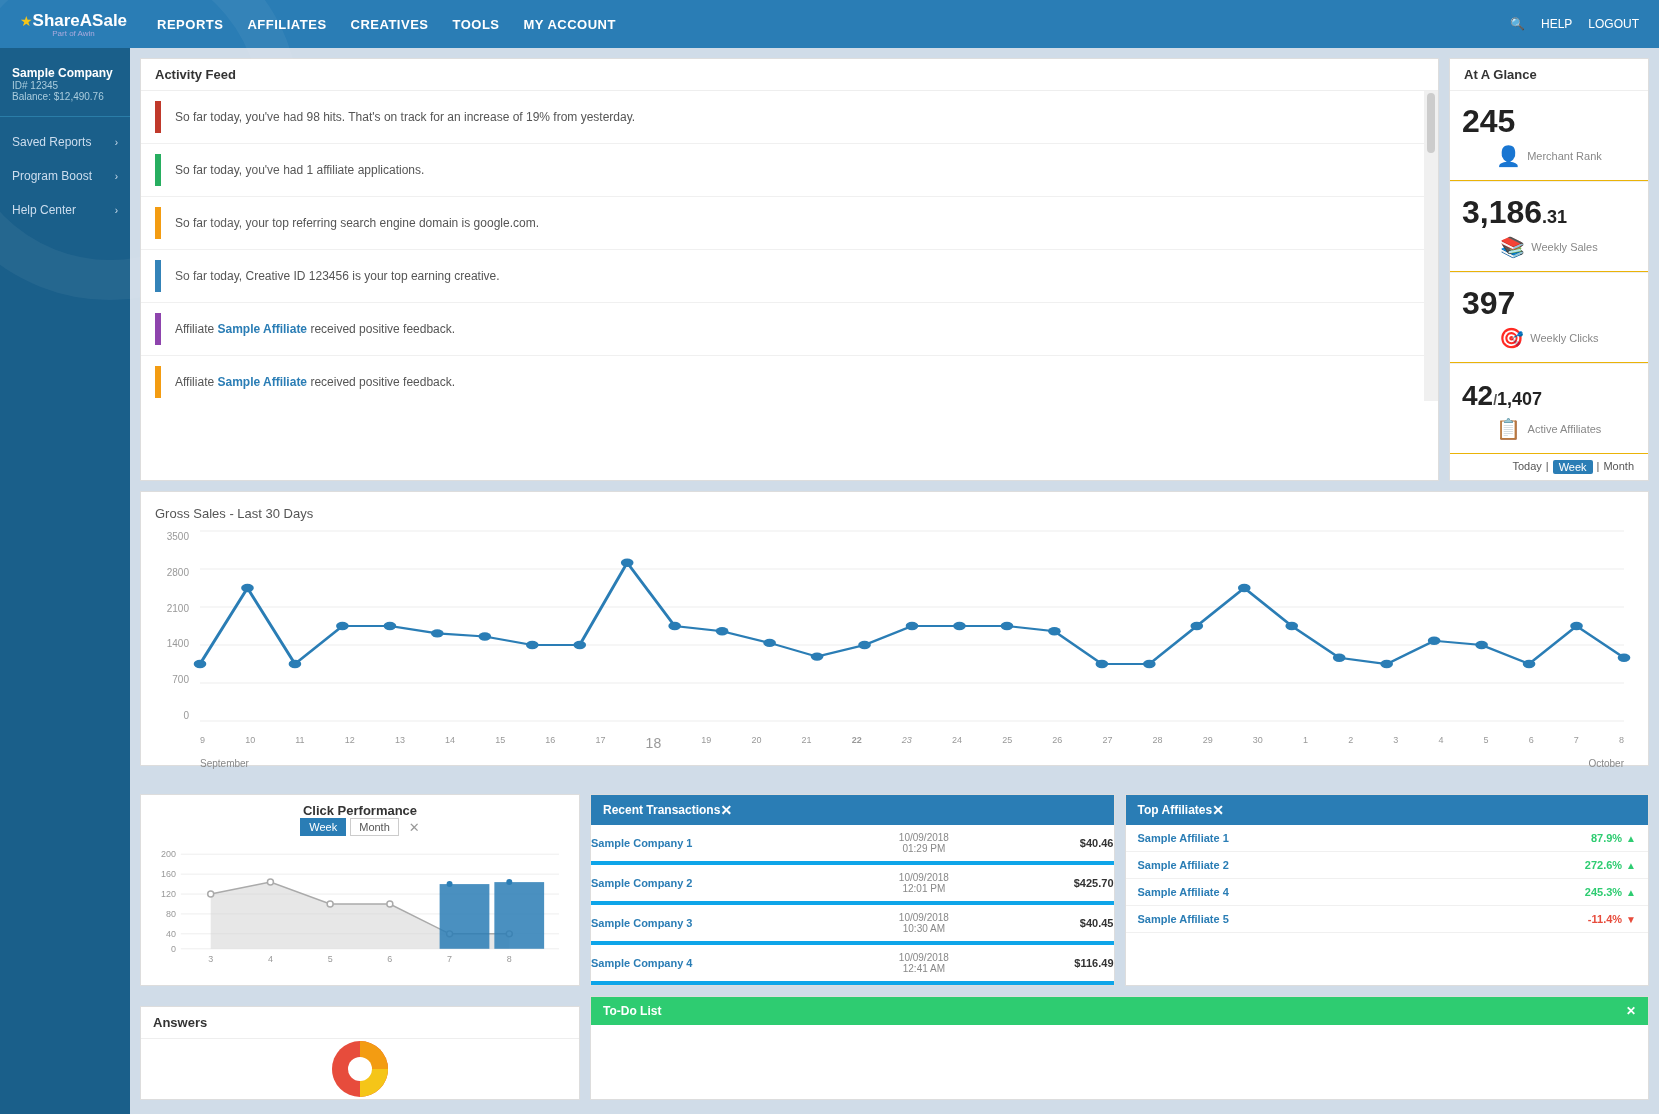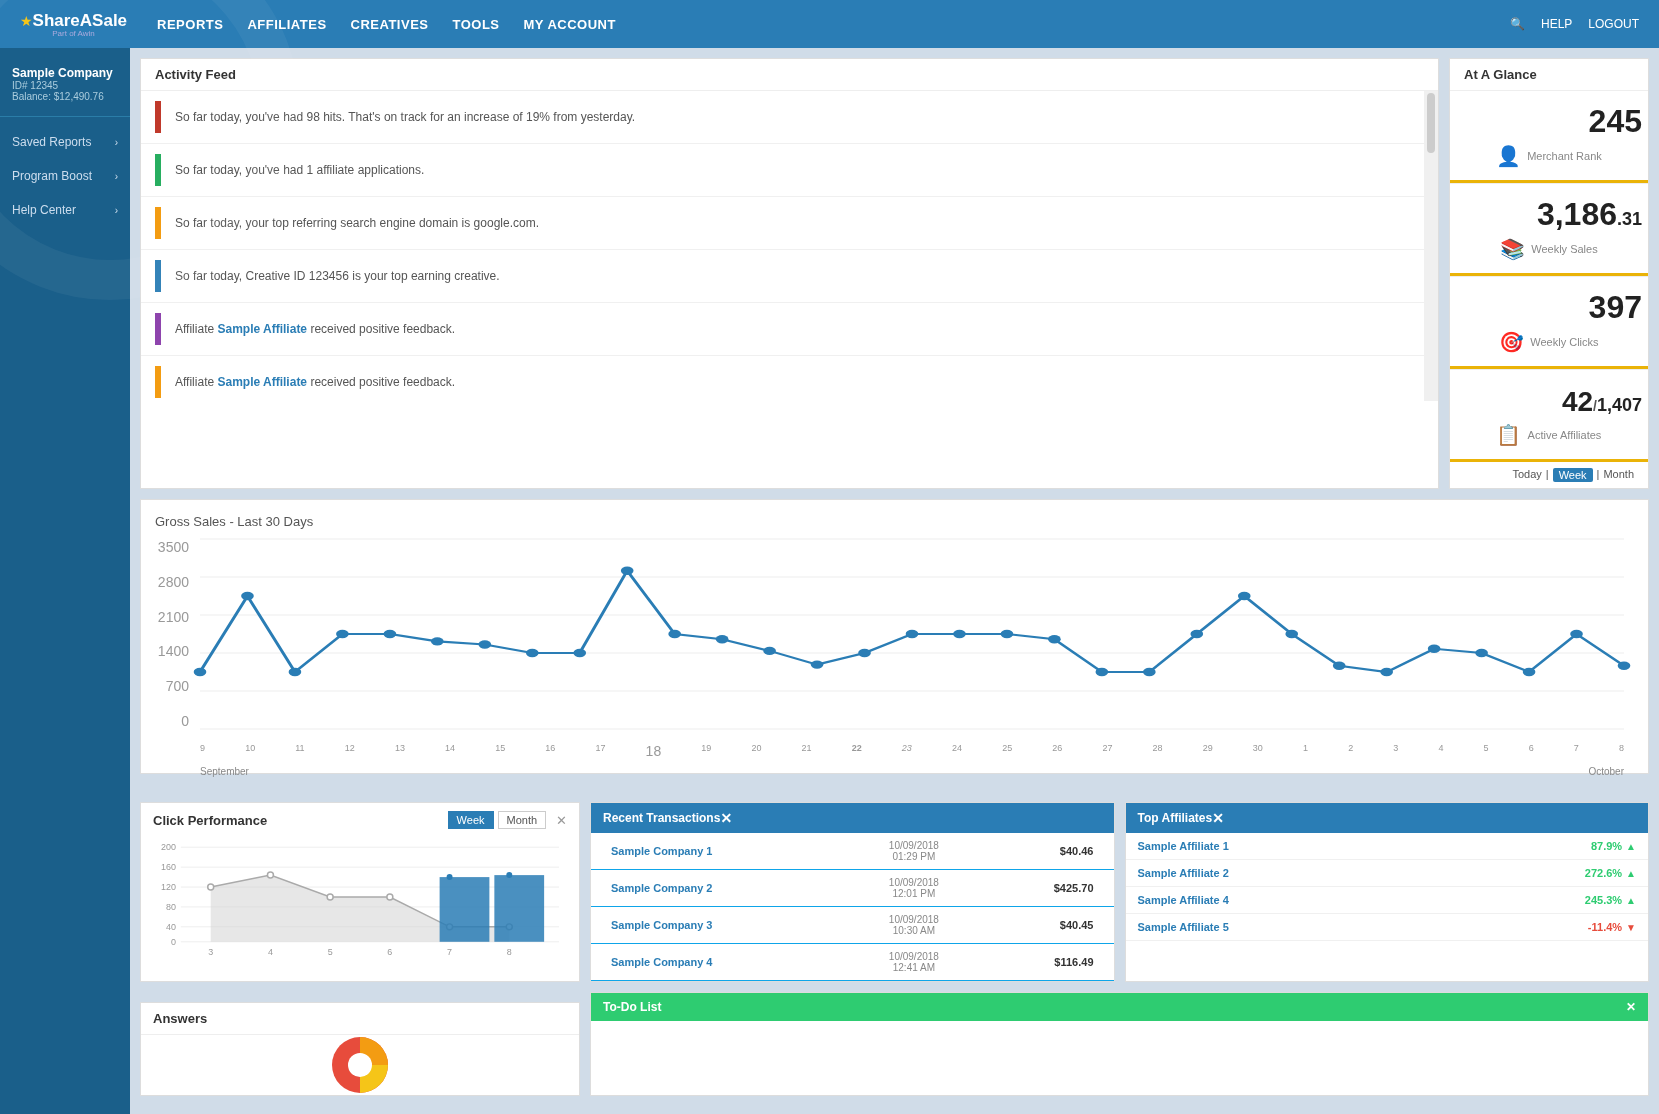--- a/index.html
+++ b/index.html
@@ -33,50 +33,50 @@
     .activity-feed { flex: 1; background: white; border: 1px solid #ddd; }
     .activity-feed-header { padding: 8px 14px; font-size: 13px; font-weight: bold; color: #333; border-bottom: 1px solid #eee; }
     .activity-list { height: 310px; overflow-y: auto; }
     .activity-item { display: flex; align-items: center; padding: 10px 14px; border-bottom: 1px solid #f0f0f0; font-size: 12px; color: #555; }
     .activity-item .bar { width: 6px; height: 32px; margin-right: 14px; flex-shrink: 0; }
     .activity-item a, .activity-item .link { color: #2a7db5; font-weight: bold; }
 
     
     .at-a-glance { width: 200px; background: white; border: 1px solid #ddd; flex-shrink: 0; }
     .at-a-glance-header { padding: 8px 14px; font-size: 13px; font-weight: bold; color: #333; border-bottom: 1px solid #eee; }
-    .glance-item { padding: 12px 6px; border-bottom: 3px solid #eab308; text-align: right; }
+    .glance-item { padding: 12px 12px; border-bottom: 1px solid #eab308; text-align: left; }
     .glance-number { font-size: 32px; font-weight: bold; color: #222; }
     .glance-label-row { display: flex; align-items: center; justify-content: center; gap: 6px; margin-top: 4px; }
     .glance-label { font-size: 11px; color: #888; }
     .glance-period { display: flex; gap: 4px; justify-content: flex-end; padding: 6px 14px; font-size: 11px; }
     .glance-period span { cursor: pointer; color: #555; }
     .glance-period .active { background: #2a7db5; color: white; padding: 1px 6px; border-radius: 2px; }
     .period-divider { color: #ccc; }
 
     
     .chart-section { background: white; border: 1px solid #ddd; padding: 14px; margin-bottom: 10px; }
     .chart-title { font-size: 13px; color: #555; margin-bottom: 10px; }
     .chart-area { position: relative; height: 220px; }
     .chart-yaxis { position: absolute; left: 0; top: 0; bottom: 30px; width: 40px; display: flex; flex-direction: column; justify-content: space-between; align-items: flex-end; padding-right: 6px; }
-    .chart-yaxis span { font-size: 14px; color: #999; }
+    .chart-yaxis span { font-size: 10px; color: #999; }
     .chart-plot { position: absolute; left: 45px; right: 10px; top: 0; bottom: 30px; }
     svg.line-chart { width: 100%; height: 100%; overflow: visible; }
     .click-perf { flex: 0 0 440px; background: white; border: 1px solid #ddd; }
-    .click-perf-header { display: flex; align-items: center; justify-content: space-between; padding: 8px 12px; }
+    .click-perf-header { display: flex; align-items: center; justify-content: space-between; padding: 8px 12px; flex-direction: column; }
     .click-perf-title { font-size: 13px; font-weight: bold; color: #333; }
     .click-perf-tabs { display: flex; gap: 4px; align-items: center; }
     .cp-tab { font-size: 11px; padding: 2px 8px; cursor: pointer; border: 1px solid #ccc; color: #555; }
     .cp-tab.active { background: #2a7db5; color: white; border-color: #2a7db5; }
     .cp-close { color: #999; cursor: pointer; margin-left: 6px; }
     .cp-chart { height: 130px; padding: 0 10px 10px; position: relative; }
 
     .recent-tx { flex: 1; background: white; border: 1px solid #ddd; }
     .section-header { background: #2a7db5; color: white; padding: 7px 12px; display: flex; align-items: center; justify-content: flex-start; font-size: 12px; font-weight: bold; }
     .section-close { color: white; cursor: pointer; font-size: 14px; }
-    .tx-row { display: flex; align-items: center; justify-content: space-between; padding: 7px 20px; border-bottom: 1px solid #0ea5e9; font-size: 11px; gap: 28px; }
+    .tx-row { display: flex; align-items: center; justify-content: space-between; padding: 7px 0; border-bottom: 4px solid #0ea5e9; font-size: 11px; gap: 28px; }
     .tx-name { color: #2a7db5; font-weight: bold; flex: 1; }
     .tx-date { color: #888; flex: 1; text-align: center; font-size: 10px; }
     .tx-amount { color: #333; font-weight: bold; flex: 0 0 60px; text-align: right; }
 
     .top-aff { flex: 1; background: white; border: 1px solid #ddd; }
     .aff-row { display: flex; align-items: center; justify-content: space-between; padding: 7px 12px; border-bottom: 1px solid #f0f0f0; font-size: 11px; }
     .aff-name { color: #2a7db5; font-weight: bold; flex: 1; }
     .aff-pct { font-weight: bold; }
     .aff-up { color: #2ecc71; }
     .aff-down { color: #e74c3c; }

